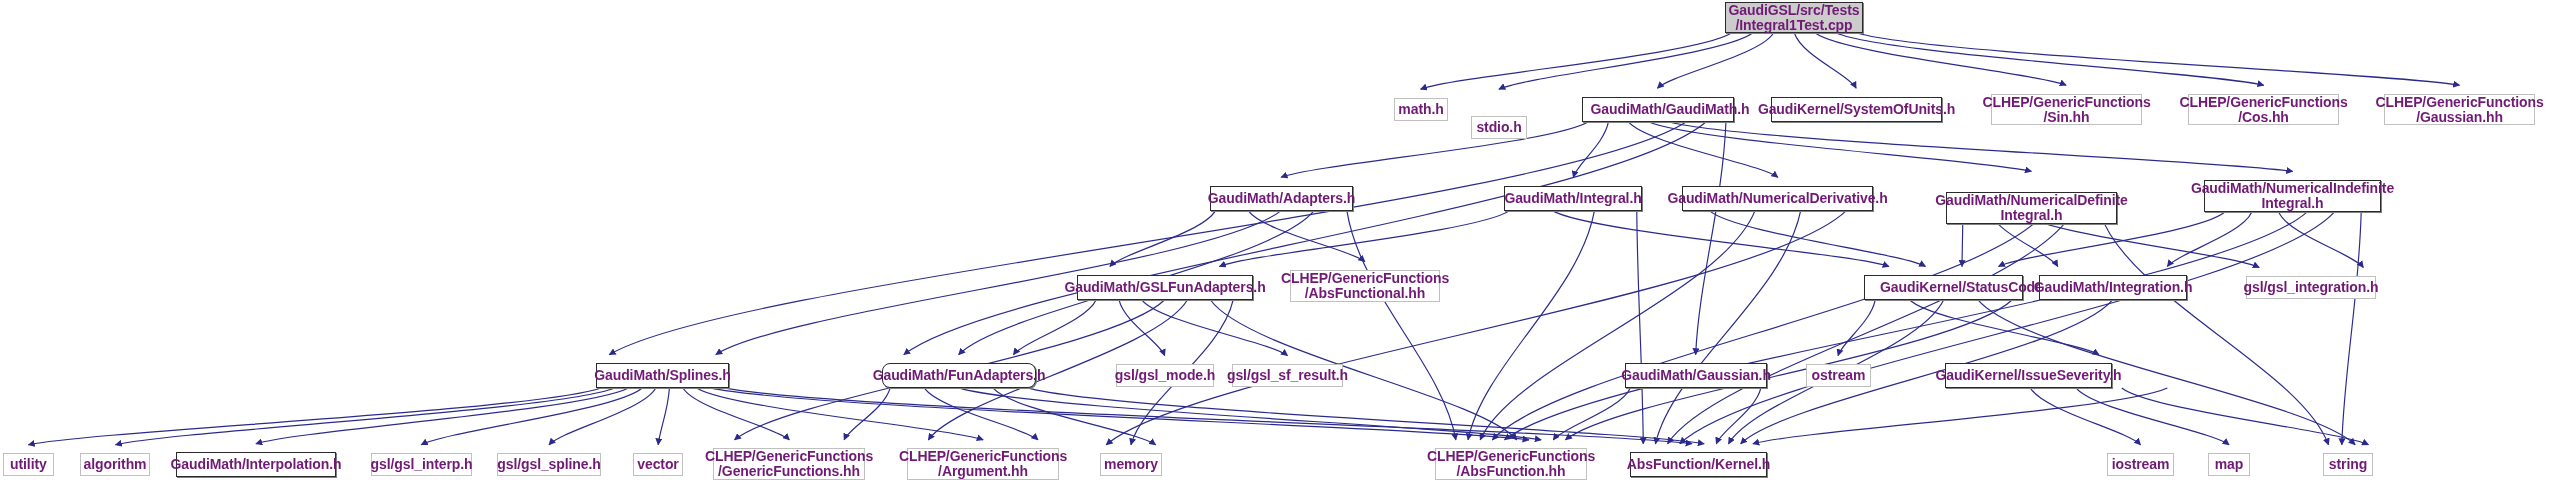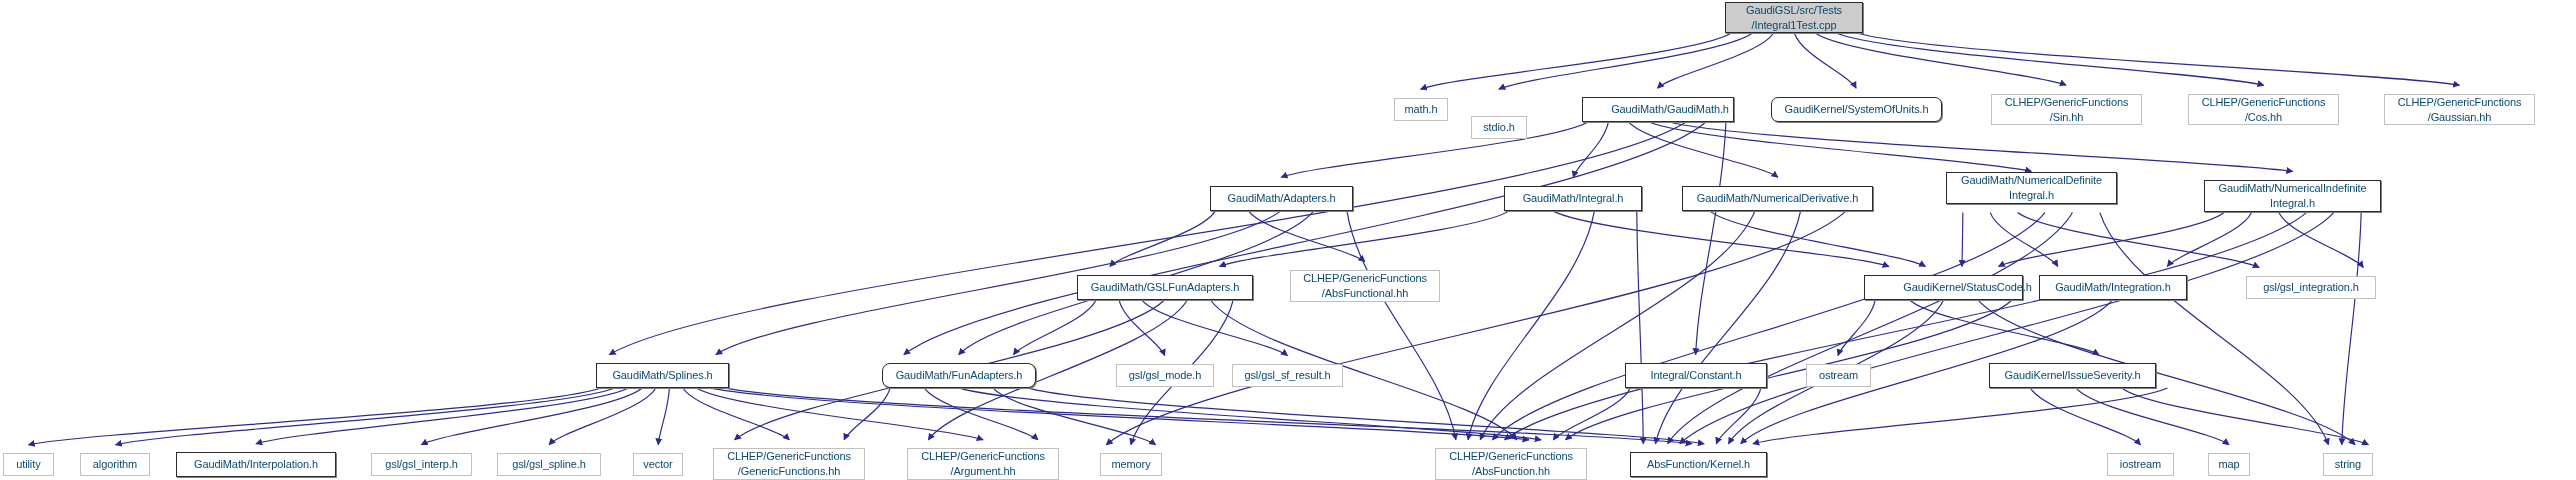--- a/index.html
+++ b/index.html
@@ -24,26 +24,27 @@
     pointer-events: none;
   }
   .node {
     position: absolute;
     box-sizing: border-box;
     display: flex;
     align-items: center;
     justify-content: center;
     text-align: center;
     background: #ffffff;
-    color: #0c4a6e;
-    font-size: 11px;
+    color: #701a75;
+    font-size: 14px;
     line-height: 14.7px;
     letter-spacing: -0.1px;
     white-space: pre-line;
     z-index: 5;
+    font-weight: bold;
   }
   .node.plain {
     border: 1px solid #c0c0c0;
   }
   .node.strong {
     border: 1px solid #2a2a2a;
     box-shadow: 1px 1px 0 0 #808080;
   }
   .node.root {
     border: 1px solid #2a2a2a;
@@ -137,47 +138,47 @@
         <path d="M 2167.8333333333335 396 C 2198.0813333333335 419.45 2389.652 439.55 2419.9 454" fill="none" stroke="#2a2a8c" stroke-width="1.2" marker-end="url(#arrow)"></path>
         <path d="M 2214.5 396 C 2163.68 419.1 1841.82 438.9 1791 453" fill="none" stroke="#2a2a8c" stroke-width="1.2" marker-end="url(#arrow)"></path>
       </g>
   </svg>
   <div id="nodes">
       <div class="node root" style="left: 1725px; top: 2px; width: 138px; height: 31px;">GaudiGSL/src/Tests
 /Integral1Test.cpp</div>
       <div class="node plain" style="left: 1394px; top: 98px; width: 54px; height: 22.5px;">math.h</div>
       <div class="node plain" style="left: 1471px; top: 116px; width: 56px; height: 22.5px;">stdio.h</div>
       <div class="node strong" style="left: 1582px; top: 97px; width: 152px; height: 24.5px; padding-left: 24px;">GaudiMath/GaudiMath.h</div>
-      <div class="node strong" style="left: 1771px; top: 97px; width: 171px; height: 24.5px; border-radius: 7px;">GaudiKernel/SystemOfUnits.h</div>
+      <div class="node strong" style="left: 1771px; top: 97px; width: 171px; height: 24.5px;">GaudiKernel/SystemOfUnits.h</div>
       <div class="node plain" style="left: 1991px; top: 94px; width: 151px; height: 31px;">CLHEP/GenericFunctions
 /Sin.hh</div>
       <div class="node plain" style="left: 2188px; top: 94px; width: 151px; height: 31px;">CLHEP/GenericFunctions
 /Cos.hh</div>
       <div class="node plain" style="left: 2384px; top: 94px; width: 151px; height: 31px;">CLHEP/GenericFunctions
 /Gaussian.hh</div>
       <div class="node strong" style="left: 1210px; top: 186px; width: 143px; height: 24.5px;">GaudiMath/Adapters.h</div>
       <div class="node strong" style="left: 1504px; top: 186px; width: 138px; height: 24.5px;">GaudiMath/Integral.h</div>
       <div class="node strong" style="left: 1682px; top: 186px; width: 191px; height: 24.5px;">GaudiMath/NumericalDerivative.h</div>
-      <div class="node strong" style="left: 1946px; top: 172px; width: 171px; height: 32px;">GaudiMath/NumericalDefinite
+      <div class="node strong" style="left: 1946px; top: 192px; width: 171px; height: 32px;">GaudiMath/NumericalDefinite
 Integral.h</div>
       <div class="node strong" style="left: 2204px; top: 180px; width: 177px; height: 32px;">GaudiMath/NumericalIndefinite
 Integral.h</div>
       <div class="node strong" style="left: 1077px; top: 275px; width: 176px; height: 24.5px;">GaudiMath/GSLFunAdapters.h</div>
       <div class="node plain" style="left: 1290px; top: 270px; width: 150px; height: 32px;">CLHEP/GenericFunctions
 /AbsFunctional.hh</div>
       <div class="node strong" style="left: 1864px; top: 275px; width: 159px; height: 24.5px; padding-left: 48px;">GaudiKernel/StatusCode.h</div>
       <div class="node strong" style="left: 2039px; top: 275px; width: 148px; height: 24.5px;">GaudiMath/Integration.h</div>
       <div class="node plain" style="left: 2246px; top: 276px; width: 130px; height: 22.5px;">gsl/gsl_integration.h</div>
       <div class="node strong" style="left: 596px; top: 363px; width: 133px; height: 24.5px;">GaudiMath/Splines.h</div>
       <div class="node strong" style="left: 882px; top: 363px; width: 154px; height: 24.5px; border-radius: 8px;">GaudiMath/FunAdapters.h</div>
       <div class="node plain" style="left: 1116px; top: 364px; width: 98px; height: 22.5px;">gsl/gsl_mode.h</div>
       <div class="node plain" style="left: 1232px; top: 364px; width: 111px; height: 22.5px;">gsl/gsl_sf_result.h</div>
-      <div class="node strong" style="left: 1625px; top: 363px; width: 142px; height: 24.5px;">Integral/Constant.h</div>
+      <div class="node strong" style="left: 1625px; top: 363px; width: 142px; height: 24.5px;">GaudiMath/Gaussian.h</div>
       <div class="node plain" style="left: 1806px; top: 364px; width: 65px; height: 22.5px;">ostream</div>
-      <div class="node strong" style="left: 1989px; top: 363px; width: 167px; height: 24.5px;">GaudiKernel/IssueSeverity.h</div>
+      <div class="node strong" style="left: 1945px; top: 363px; width: 167px; height: 24.5px;">GaudiKernel/IssueSeverity.h</div>
       <div class="node plain" style="left: 2.9px; top: 453px; width: 51px; height: 22.5px;">utility</div>
       <div class="node plain" style="left: 80px; top: 453px; width: 70px; height: 22.5px;">algorithm</div>
       <div class="node strong" style="left: 176px; top: 452px; width: 160px; height: 24.5px;">GaudiMath/Interpolation.h</div>
       <div class="node plain" style="left: 371px; top: 453px; width: 101px; height: 22.5px;">gsl/gsl_interp.h</div>
       <div class="node plain" style="left: 497px; top: 453px; width: 104px; height: 22.5px;">gsl/gsl_spline.h</div>
       <div class="node plain" style="left: 633px; top: 453px; width: 50px; height: 22.5px;">vector</div>
       <div class="node plain" style="left: 713px; top: 448px; width: 152px; height: 32px;">CLHEP/GenericFunctions
 /GenericFunctions.hh</div>
       <div class="node plain" style="left: 907px; top: 448px; width: 152px; height: 32px;">CLHEP/GenericFunctions
 /Argument.hh</div>

